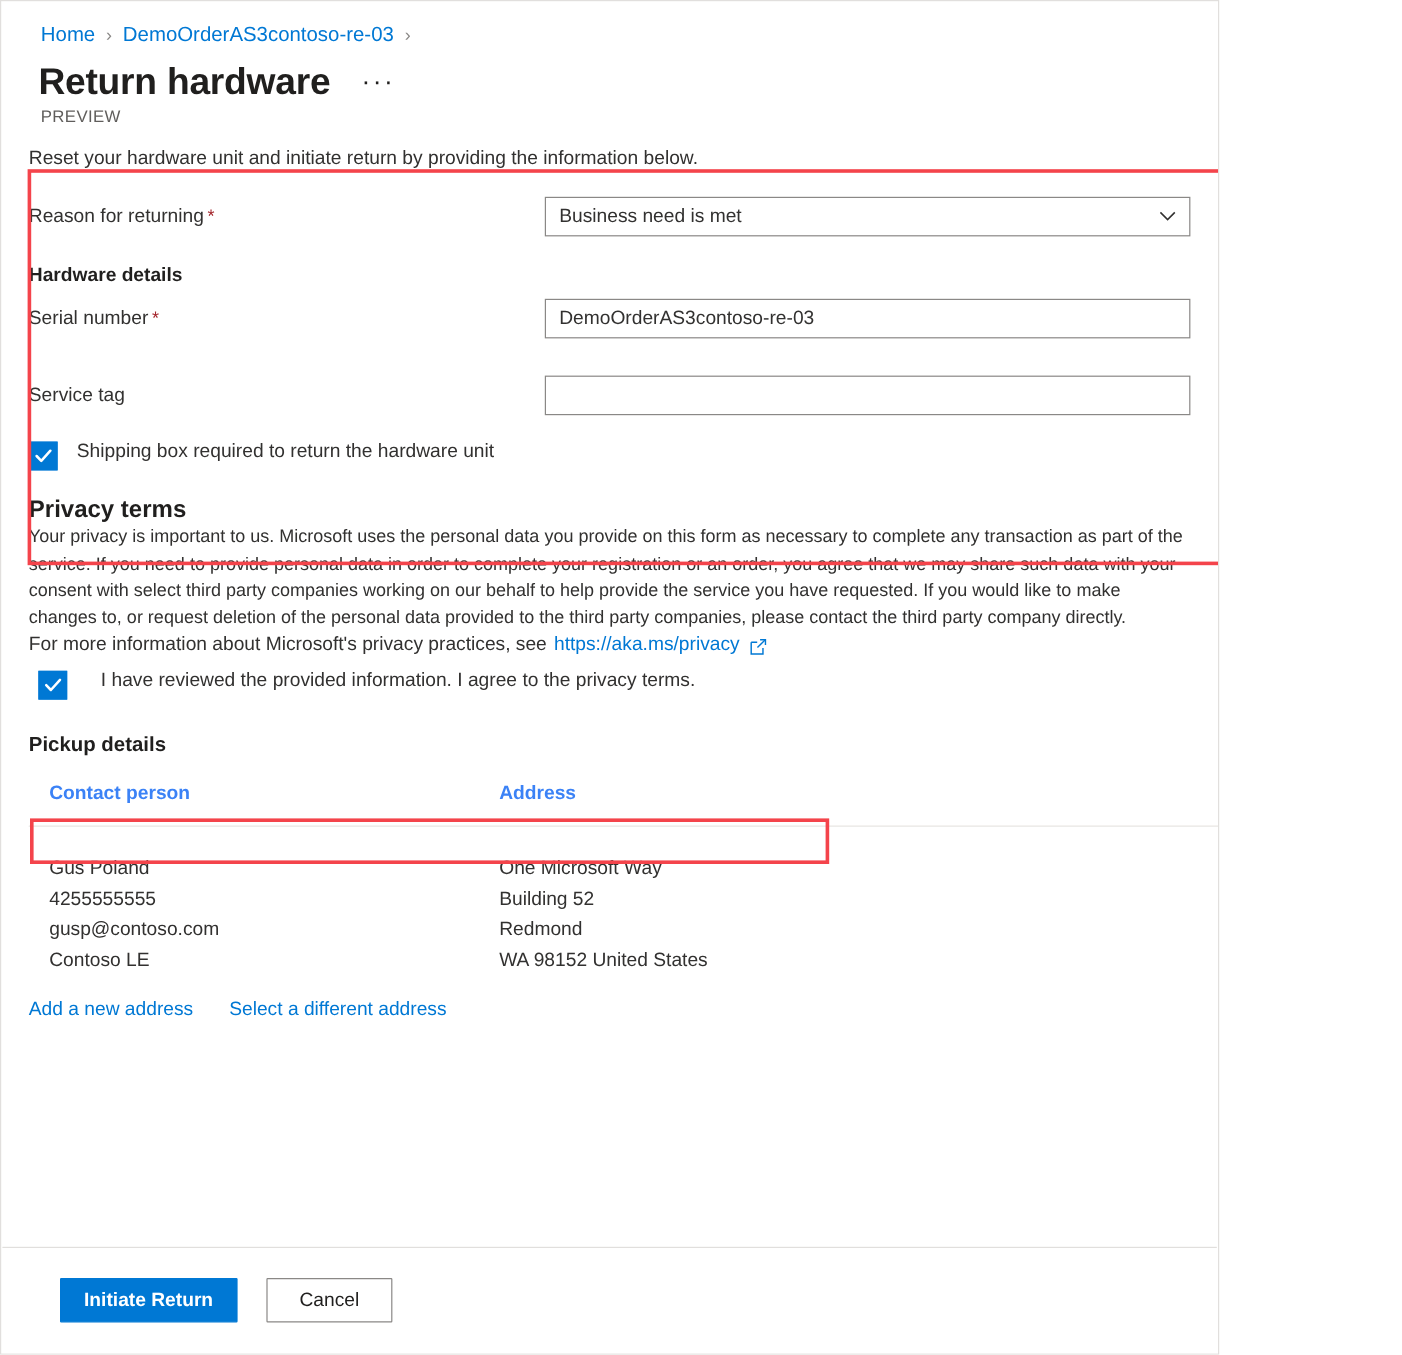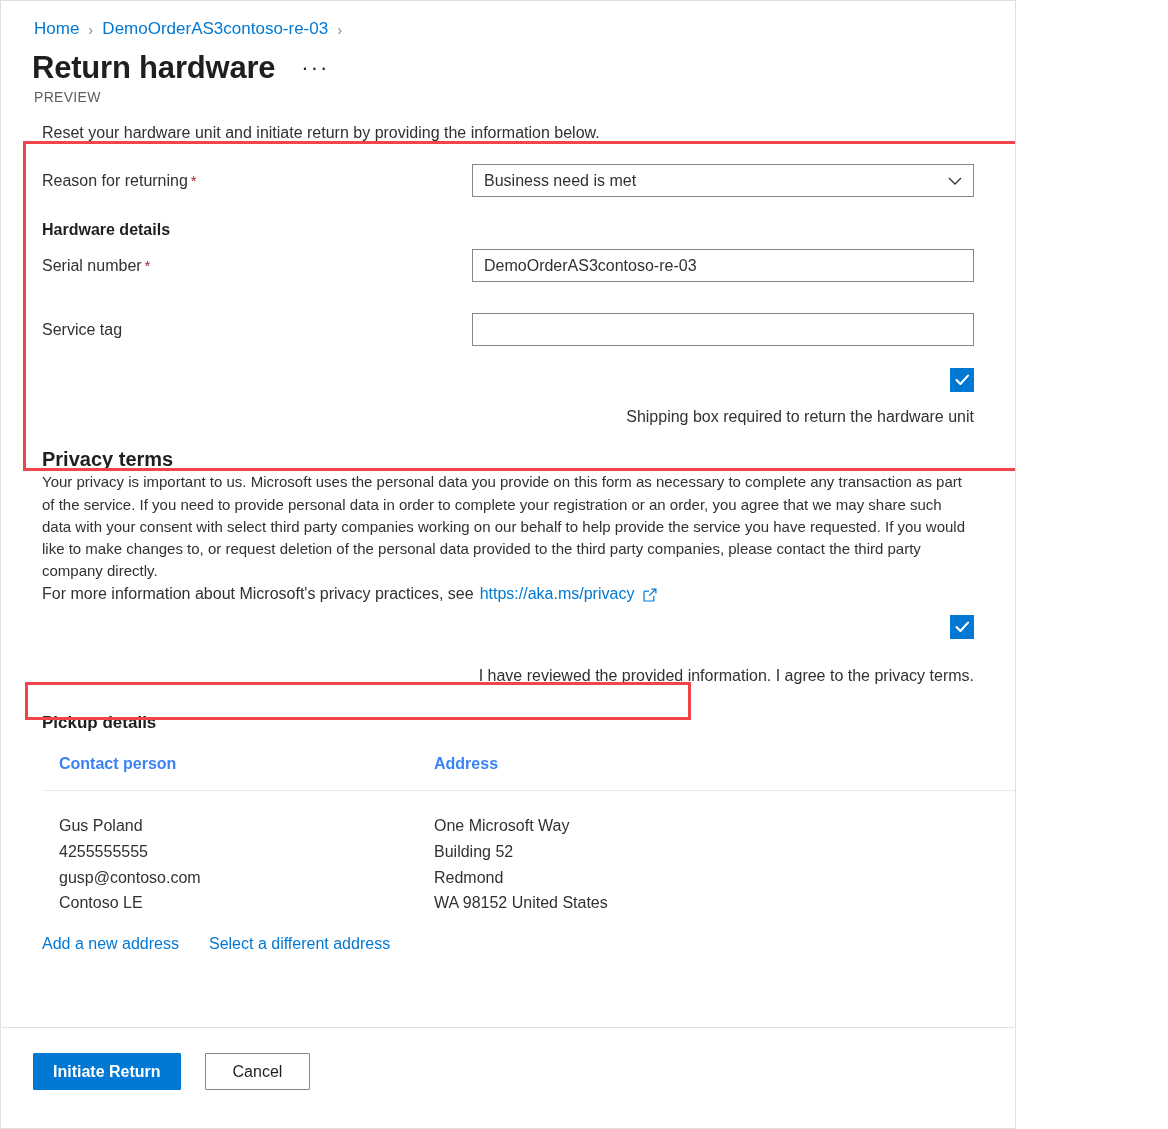--- a/index.html
+++ b/index.html
@@ -81,21 +81,21 @@
     position: absolute;
     border: 3px solid #f4444b;
     pointer-events: none;
     z-index: 5;
   }
   #annot-form { left: 22px; top: 140px; width: 1120px; height: 330px; }
   #annot-agree { left: 24px; top: 681px; width: 666px; height: 38px; }
 
   
   .content {
-    padding: 0 41px;
+    padding: 0 23px;
   }
   .intro-text {
     font-size: 16px;
     color: #323130;
     margin: 0;
     padding-top: 17px;
     line-height: 1.4;
   }
 
   .field-row {
@@ -154,24 +154,23 @@
     position: absolute;
     right: 12px;
     top: 50%;
     transform: translateY(-50%);
     pointer-events: none;
   }
 
   
   .check-row {
     display: flex;
-    align-items: flex-end;
+    align-items: flex-start;
     gap: 16px;
     margin-top: 22px;
-    flex-direction: column;
   }
   .check-row.agree { margin-top: 0; gap: 28px; }
   .cbox {
     width: 24px;
     height: 24px;
     background: #0078d4;
     border: 1px solid #0078d4;
     display: flex;
     align-items: center;
     justify-content: center;
@@ -261,27 +260,27 @@
     color: #0078d4;
     text-decoration: none;
     cursor: pointer;
   }
 
   
   .footer {
     position: absolute;
     left: 1px;
     right: 1px;
-    bottom: 13px;
+    bottom: 1px;
     height: 88px;
     border-top: 1px solid #e1dfdd;
     background: #ffffff;
     display: flex;
     align-items: center;
-    padding-left: 31px;
+    padding-left: 48px;
     gap: 24px;
   }
   .btn {
     font-family: "Liberation Sans", sans-serif;
     font-size: 16px;
     height: 37px;
     cursor: pointer;
     border-radius: 1px;
   }
   .btn-primary {

